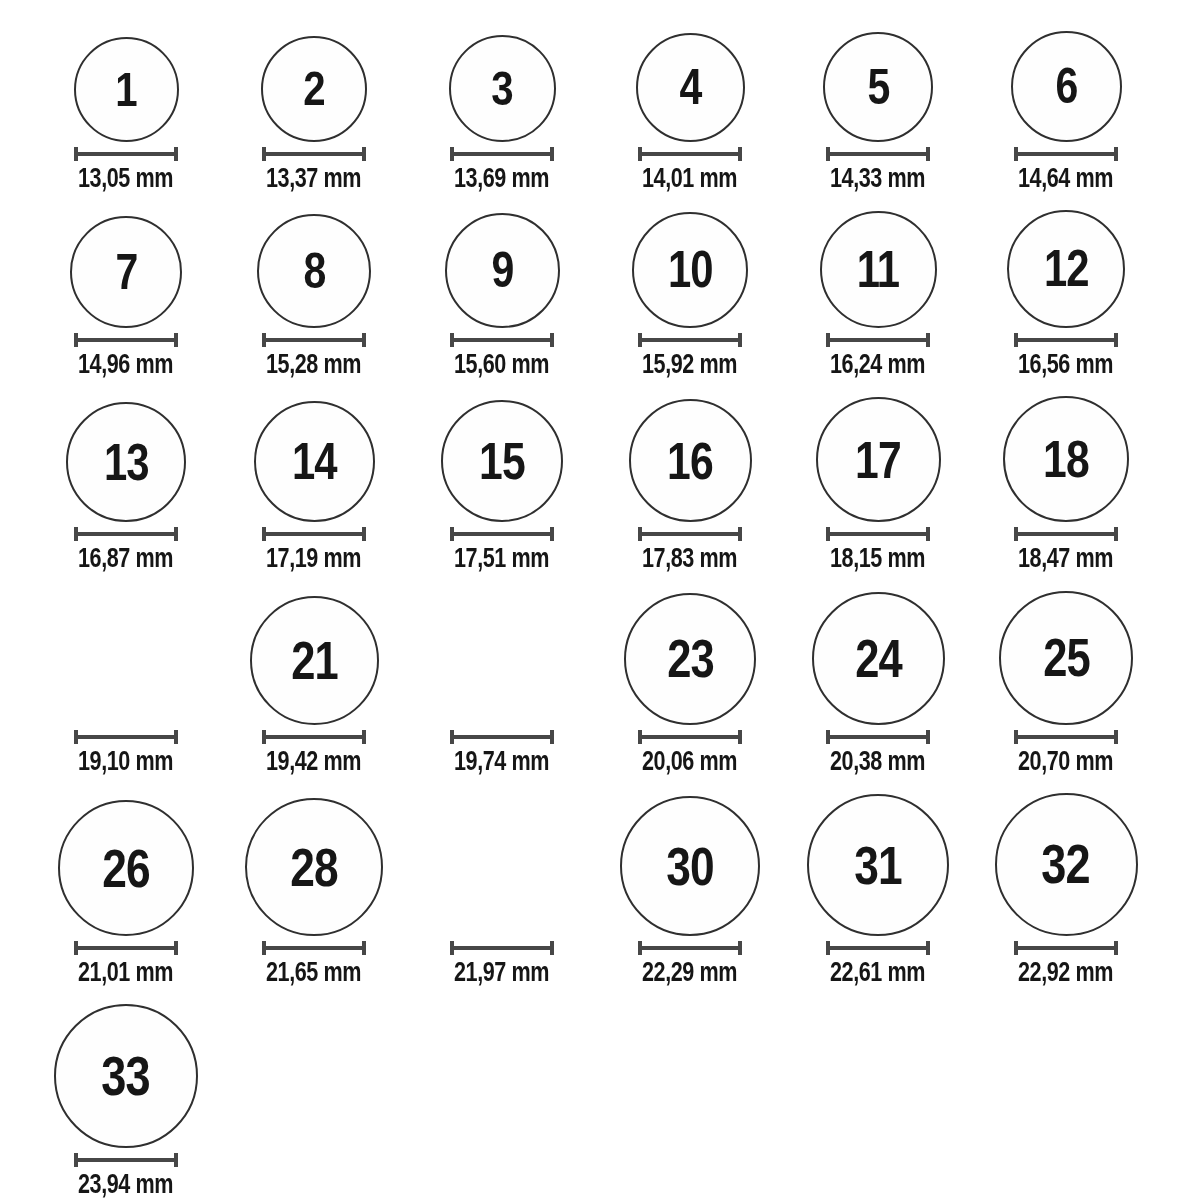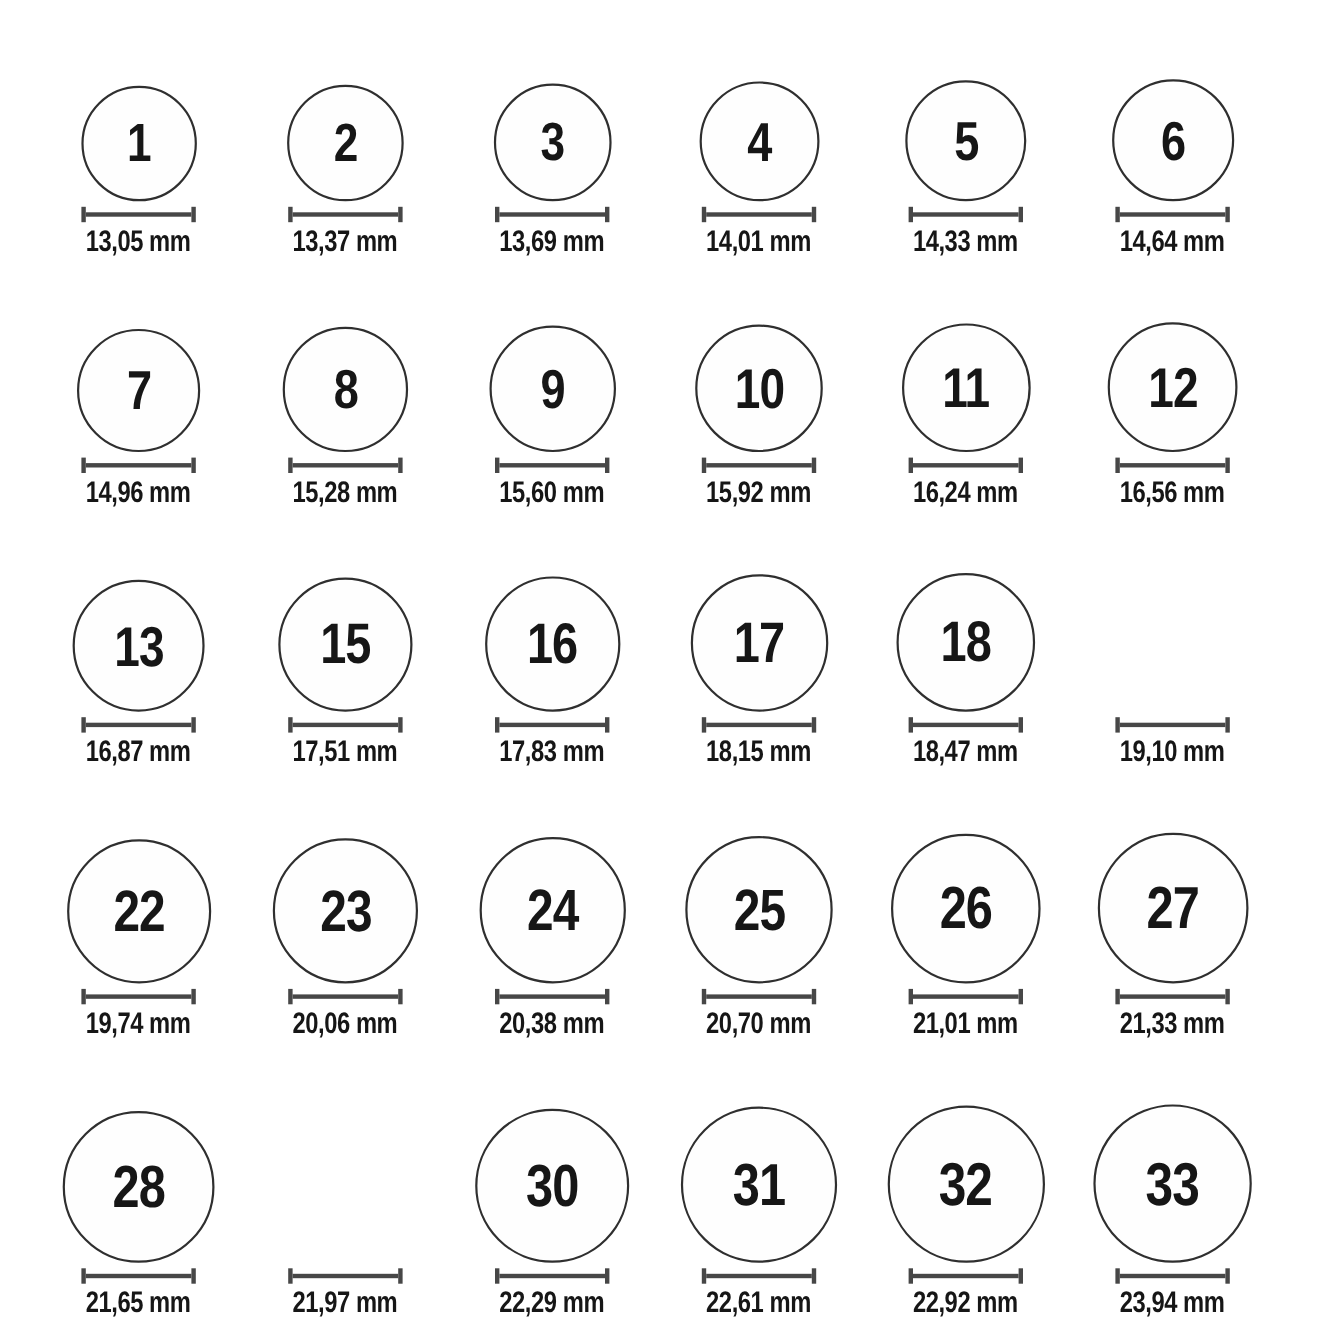--- a/index.html
+++ b/index.html
@@ -219,20 +219,31 @@
           <span class="num" style="font-size:51px">13</span>
         </div>
         <div class="measure">
           <i class="tick"></i>
           <i class="bar"></i>
           <i class="tick"></i>
         </div>
         <div class="label">16,87 mm</div>
       </div>
       <div class="cell">
+        <div class="circle" style="width:121px;height:121px">
+          <span class="num" style="font-size:51px">14</span>
+        </div>
+        <div class="measure">
+          <i class="tick"></i>
+          <i class="bar"></i>
+          <i class="tick"></i>
+        </div>
+        <div class="label">17,19 mm</div>
+      </div>
+      <div class="cell">
         <div class="circle" style="width:122px;height:122px">
           <span class="num" style="font-size:52px">15</span>
         </div>
         <div class="measure">
           <i class="tick"></i>
           <i class="bar"></i>
           <i class="tick"></i>
         </div>
         <div class="label">17,51 mm</div>
       </div>
@@ -271,23 +282,31 @@
       </div>
       <div class="cell">
         <div class="measure">
           <i class="tick"></i>
           <i class="bar"></i>
           <i class="tick"></i>
         </div>
         <div class="label">19,10 mm</div>
       </div>
       <div class="cell">
-        <div class="circle" style="width:131px;height:131px">
-          <span class="num" style="font-size:53px">22</span>
-        </div>
+        <div class="circle" style="width:129px;height:129px">
+          <span class="num" style="font-size:53px">21</span>
+        </div>
+        <div class="measure">
+          <i class="tick"></i>
+          <i class="bar"></i>
+          <i class="tick"></i>
+        </div>
+        <div class="label">19,42 mm</div>
+      </div>
+      <div class="cell">
         <div class="measure">
           <i class="tick"></i>
           <i class="bar"></i>
           <i class="tick"></i>
         </div>
         <div class="label">19,74 mm</div>
       </div>
       <div class="cell">
         <div class="circle" style="width:132px;height:132px">
           <span class="num" style="font-size:53px">23</span>
@@ -324,31 +343,20 @@
       <div class="cell">
         <div class="circle" style="width:136px;height:136px">
           <span class="num" style="font-size:54px">26</span>
         </div>
         <div class="measure">
           <i class="tick"></i>
           <i class="bar"></i>
           <i class="tick"></i>
         </div>
         <div class="label">21,01 mm</div>
-      </div>
-      <div class="cell">
-        <div class="circle" style="width:137px;height:137px">
-          <span class="num" style="font-size:54px">27</span>
-        </div>
-        <div class="measure">
-          <i class="tick"></i>
-          <i class="bar"></i>
-          <i class="tick"></i>
-        </div>
-        <div class="label">21,33 mm</div>
       </div>
       <div class="cell">
         <div class="circle" style="width:138px;height:138px">
           <span class="num" style="font-size:54px">28</span>
         </div>
         <div class="measure">
           <i class="tick"></i>
           <i class="bar"></i>
           <i class="tick"></i>
         </div>

